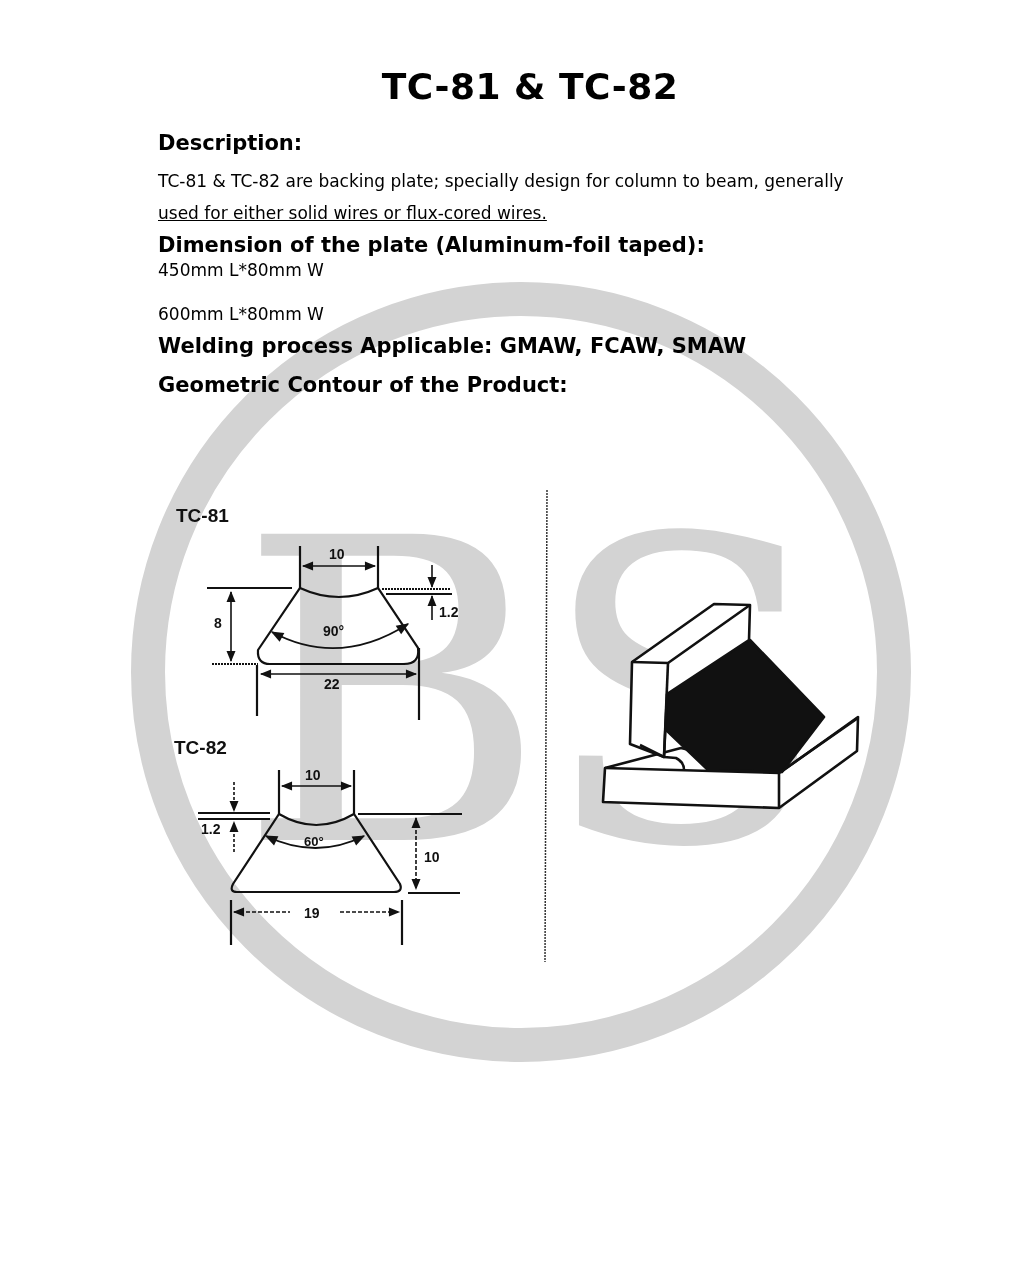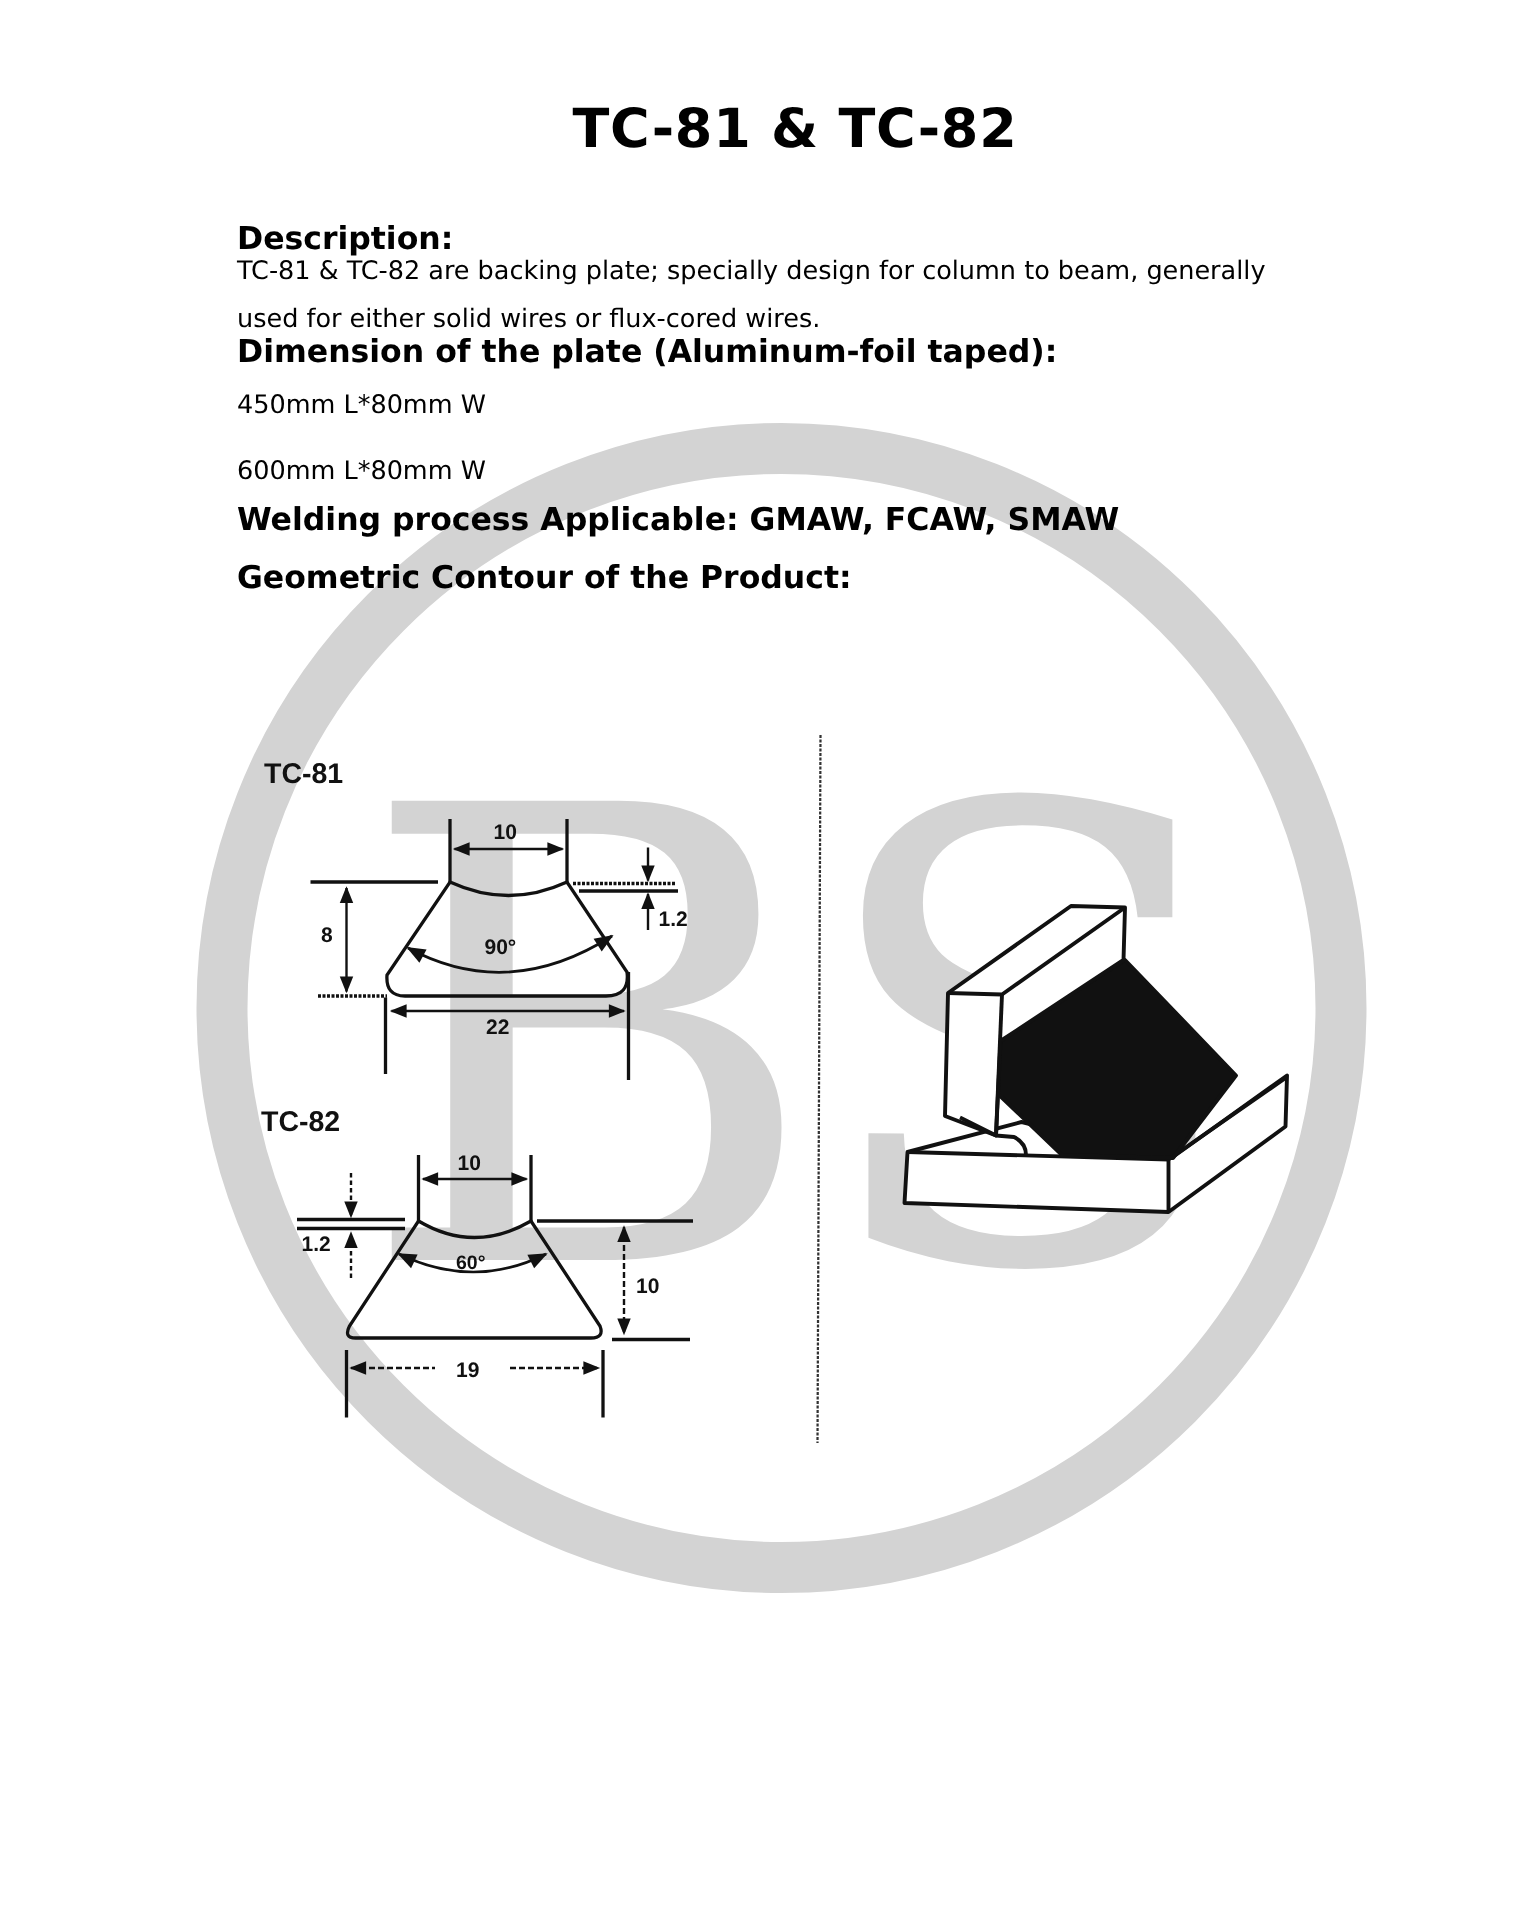--- a/index.html
+++ b/index.html
@@ -19,25 +19,25 @@
 
 <svg class="watermark" viewBox="0 0 1024 1280">
   <circle cx="521" cy="672" r="373" fill="none" stroke="#d3d3d3" stroke-width="34"></circle>
   <text x="238" y="840" font-family="DejaVu Serif, serif" font-size="420" fill="#d3d3d3">B</text>
   <text x="540" y="840" font-family="DejaVu Serif, serif" font-size="420" fill="#d3d3d3">S</text>
 </svg>
 
 <div class="content">
   <div class="title">TC-81 &amp; TC-82</div>
 
-  <div class="h" style="top:131px;margin-top:16px;">Description:</div>
+  <div class="h" style="top:131px;">Description:</div>
   <div class="p" style="top:171px;">TC-81 &amp; TC-82 are backing plate; specially design for column to beam, generally</div>
-  <div class="p" style="top:203px;">used for either solid wires or flux-cored wires.</div>
+  <div class="p" style="top:203px;text-decoration:underline;">used for either solid wires or flux-cored wires.</div>
 
-  <div class="h" style="top:222px;text-align:center;">Dimension of the plate (Aluminum-foil taped):</div>
+  <div class="h" style="top:233px;text-align:center;">Dimension of the plate (Aluminum-foil taped):</div>
   <div class="p" style="top:260px;">450mm L*80mm W</div>
   <div class="p" style="top:304px;text-align:center;">600mm L*80mm W</div>
 
   <div class="h" style="top:373px;">Geometric Contour of the Product:</div>
   <div class="h" style="top:334px;">Welding process Applicable: GMAW, FCAW, SMAW</div>
 
   <svg class="diagram" viewBox="0 0 1024 1280">
     <defs>
       <marker id="ah" viewBox="0 0 10 10" refX="9" refY="5" markerWidth="9" markerHeight="7" orient="auto-start-reverse">
         <path d="M0,1 L10,5 L0,9 z" fill="#111"></path>

